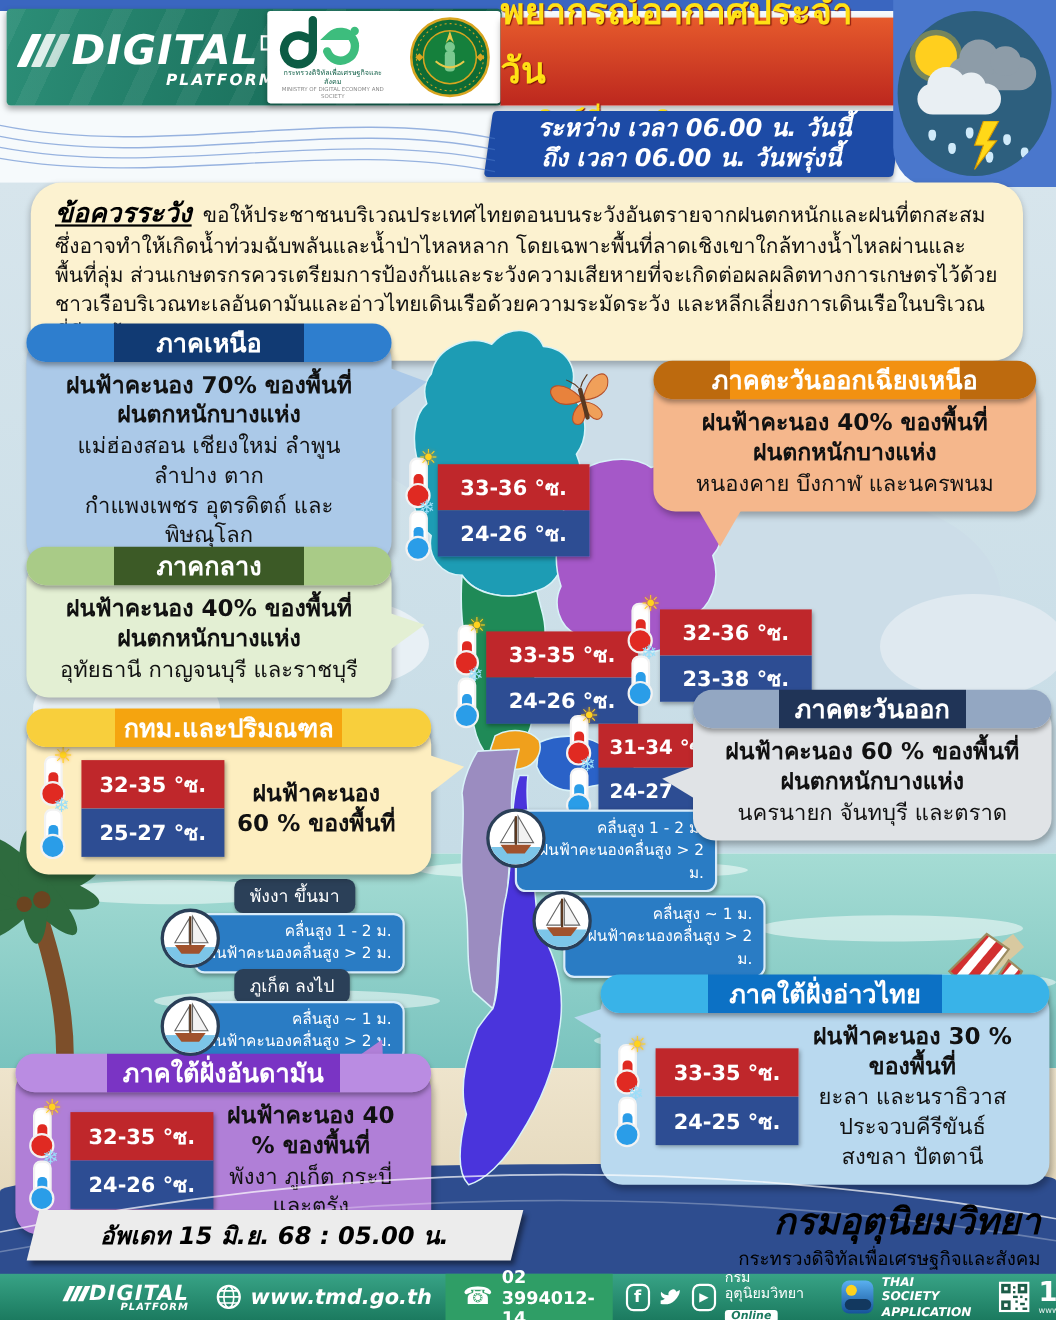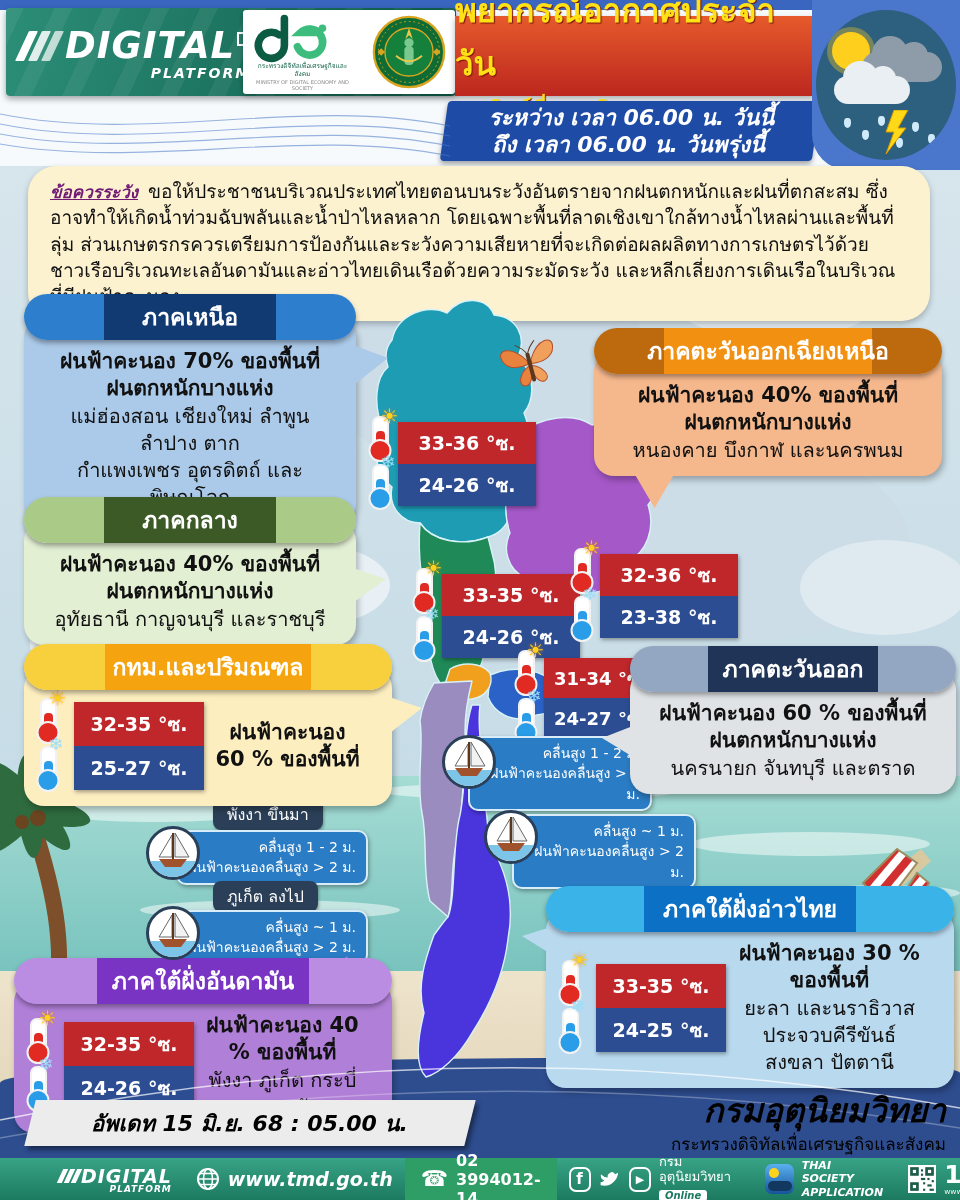--- a/index.html
+++ b/index.html
@@ -35,24 +35,24 @@
   .blue-banner>div{transform:skewX(8deg);color:#fff;font-weight:800;font-style:italic;font-size:22px;line-height:1.25;}
   .weather-badge{left:812px;top:0;width:148px;height:170px;background:#4a77cc;border-radius:0 0 0 36px;}
   .wb-circle{position:absolute;left:4px;top:10px;width:140px;height:150px;border-radius:50%;background:#2d5f7e;overflow:hidden;}
   .wb-sun{position:absolute;left:16px;top:22px;width:38px;height:38px;border-radius:50%;background:#ffcf1e;box-shadow:0 0 0 5px rgba(255,207,30,.35);}
   .ccloud{position:absolute;border-radius:20px;}
   .ccloud::before{content:"";position:absolute;top:-55%;left:12%;width:46%;height:120%;background:inherit;border-radius:50%;}
   .ccloud::after{content:"";position:absolute;top:-35%;left:48%;width:34%;height:90%;background:inherit;border-radius:50%;}
   .drop{position:absolute;width:7px;height:10px;background:#cfeafa;border-radius:50% 50% 60% 60%;}
   
   .warn{left:28px;top:166px;width:902px;background:#fcf2d0;border-radius:28px;padding:12px 22px;box-sizing:border-box;box-shadow:0 3px 6px rgba(0,0,0,.25);font-size:19px;line-height:1.38;color:#101010;font-weight:500;}
-  .warn-label{color:#701a75;font-weight:800;font-style:italic;text-decoration:underline;font-size:17px;margin-right:10px;}
+  .warn-label{color:#000000;font-weight:800;font-style:italic;text-decoration:underline;font-size:24px;margin-right:10px;}
   
   .callout{position:absolute;z-index:6;}
-  .pill{height:46px;border-radius:26px;display:flex;align-items:center;justify-content:center;font-weight:800;color:#fff;font-size:23px;position:relative;z-index:2;box-shadow:0 3px 5px rgba(0,0,0,.35);}
+  .pill{height:35px;border-radius:26px;display:flex;align-items:center;justify-content:center;font-weight:800;color:#fff;font-size:23px;position:relative;z-index:2;box-shadow:0 3px 5px rgba(0,0,0,.35);}
   .body{margin-top:-22px;padding:30px 29px 12px;border-radius:20px;text-align:center;position:relative;z-index:1;box-shadow:2px 4px 6px rgba(0,0,0,.28);}
   .body::after{content:"";position:absolute;width:0;height:0;border-style:solid;}
   .b1{font-weight:800;font-size:21px;color:#111;line-height:1.3;}
   .b2{font-size:20px;color:#111;line-height:1.35;}
   .c-north .pill{background:linear-gradient(90deg,#2e7ece 0 24%,#113a73 24% 76%,#2e7ece 76%);}
   .c-north .body{background:#abc9e8;}
   .c-north .body::after{right:-32px;top:26px;border-width:14px 0 30px 38px;border-color:transparent transparent transparent #abc9e8;}
   .c-northeast .pill{background:linear-gradient(90deg,#bd6a0e 0 20%,#f29111 20% 80%,#bd6a0e 80%);}
   .c-northeast .body{background:#f5b78c;}
   .c-northeast .body::after{left:46px;bottom:-32px;border-width:36px 34px 0 8px;border-color:#f5b78c transparent transparent transparent;transform:skewX(20deg);}
@@ -321,21 +321,21 @@
       <div class="temp-stack">
         <div class="temp-row hot">32-35 °ซ.</div>
         <div class="temp-row cold">25-27 °ซ.</div>
       </div>
       <div class="btext">
         <div class="b1">ฝนฟ้าคะนอง 60 % ของพื้นที่</div>
       </div>
     </div>
   </div>
 
-  <div class="callout c-east" style="left:630px;top:646px;width:326px;">
+  <div class="callout c-east" style="left:630px;top:627px;width:326px;">
     <div class="pill">ภาคตะวันออก</div>
     <div class="body">
       <div class="b1">ฝนฟ้าคะนอง 60 % ของพื้นที่</div>
       <div class="b1">ฝนตกหนักบางแห่ง</div>
       <div class="b2">นครนายก จันทบุรี และตราด</div>
     </div>
   </div>
 
   <div class="callout c-southgulf" style="left:546px;top:886px;width:408px;">
     <div class="pill">ภาคใต้ฝั่งอ่าวไทย</div>

